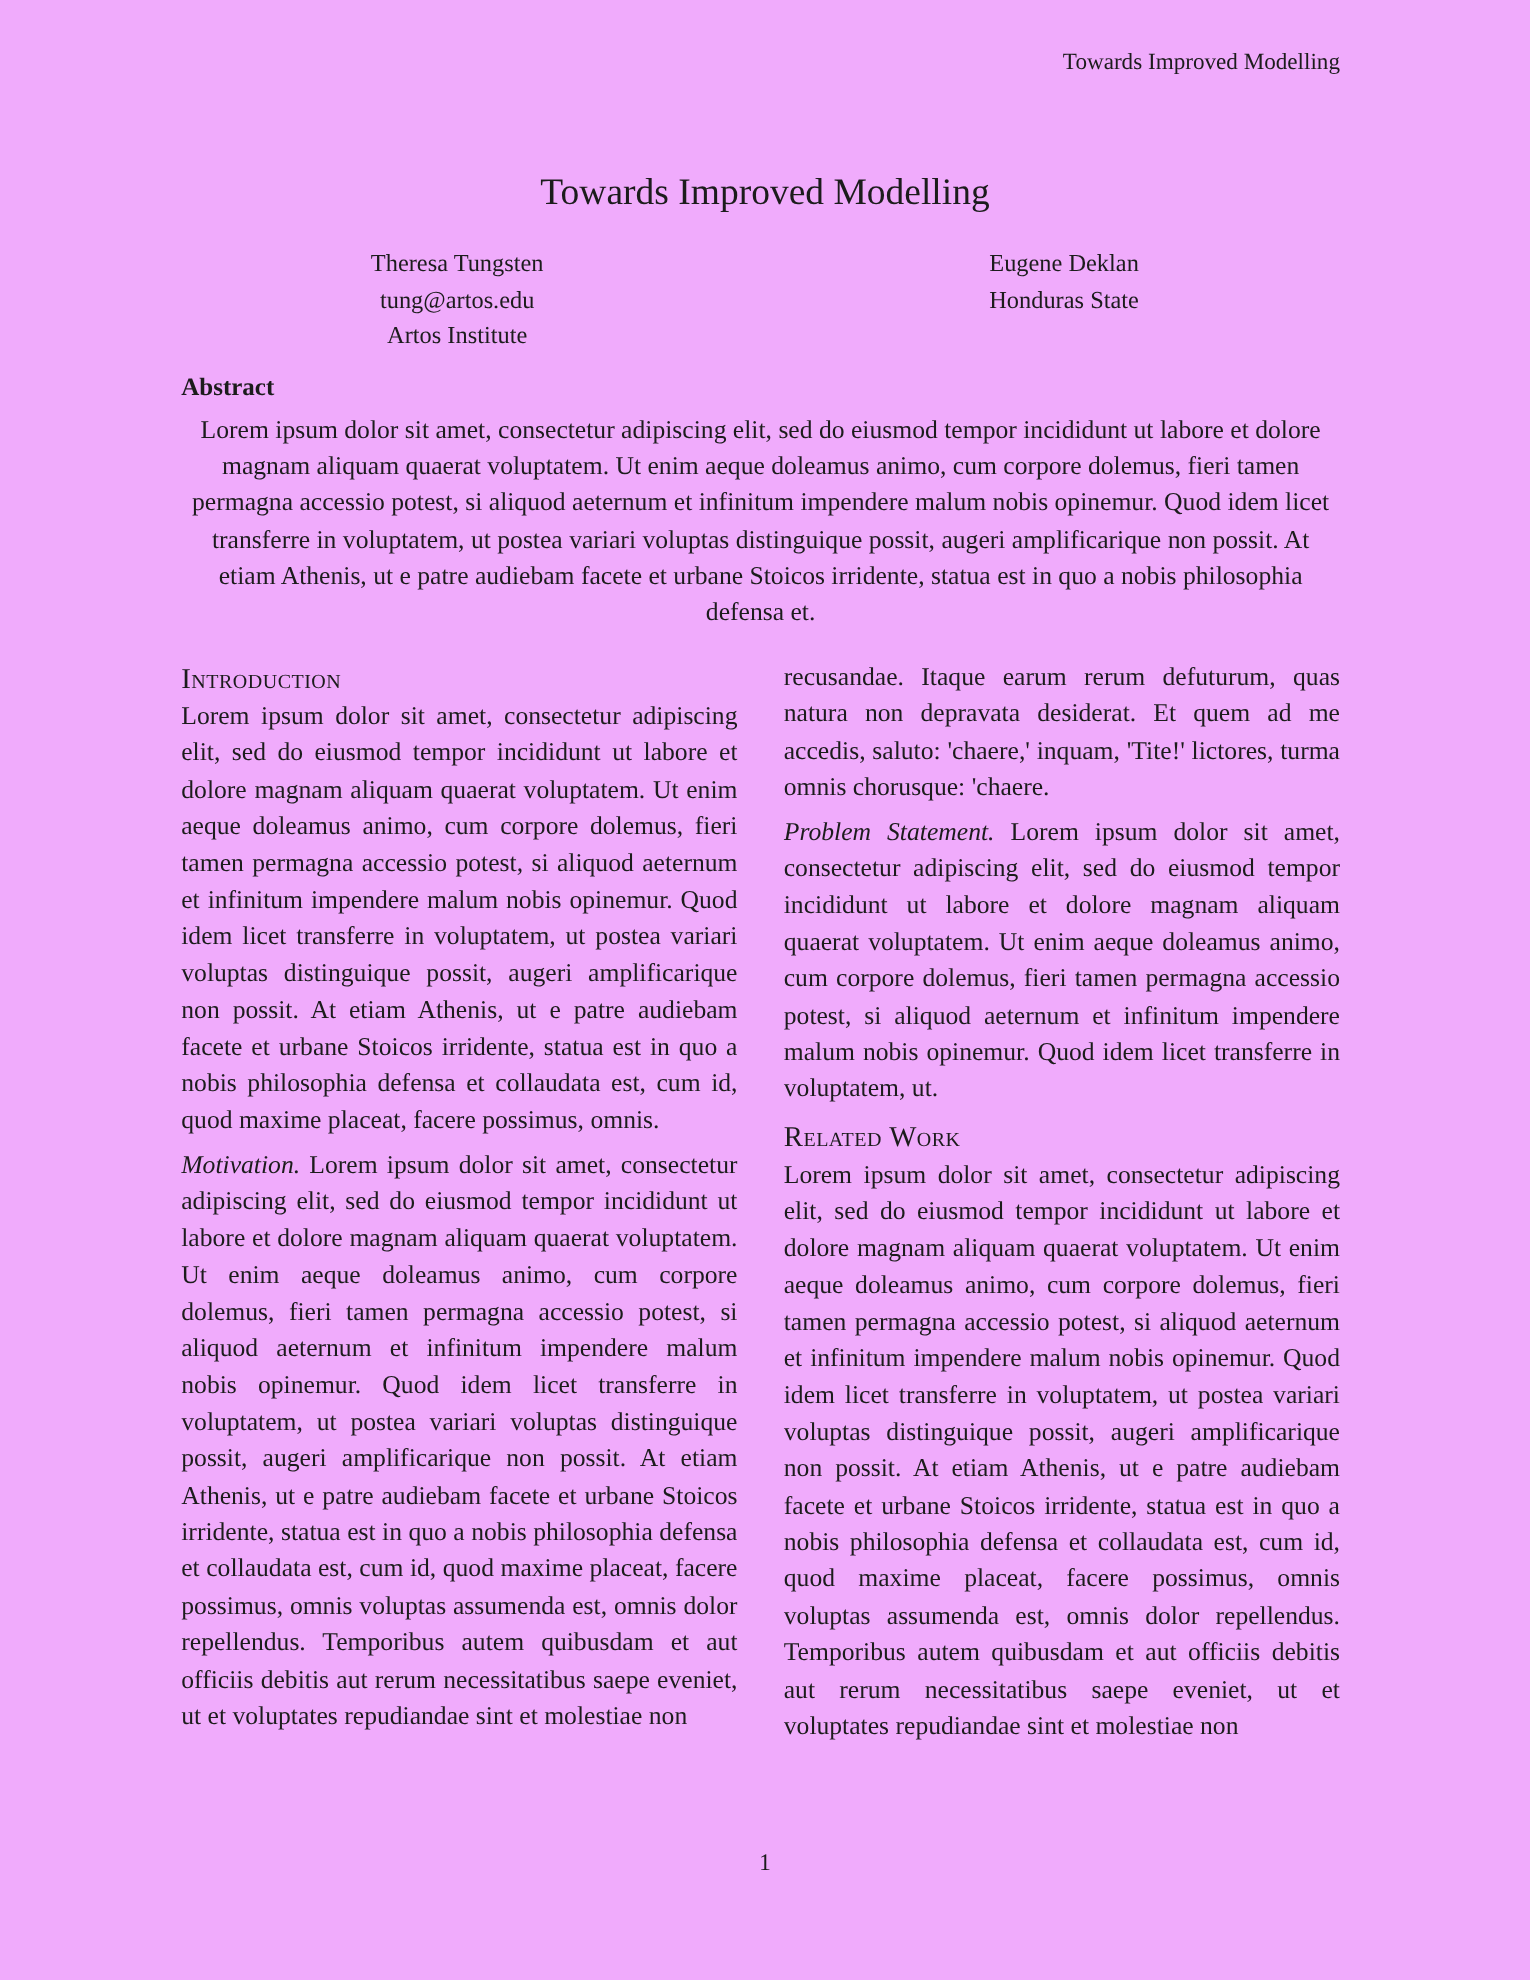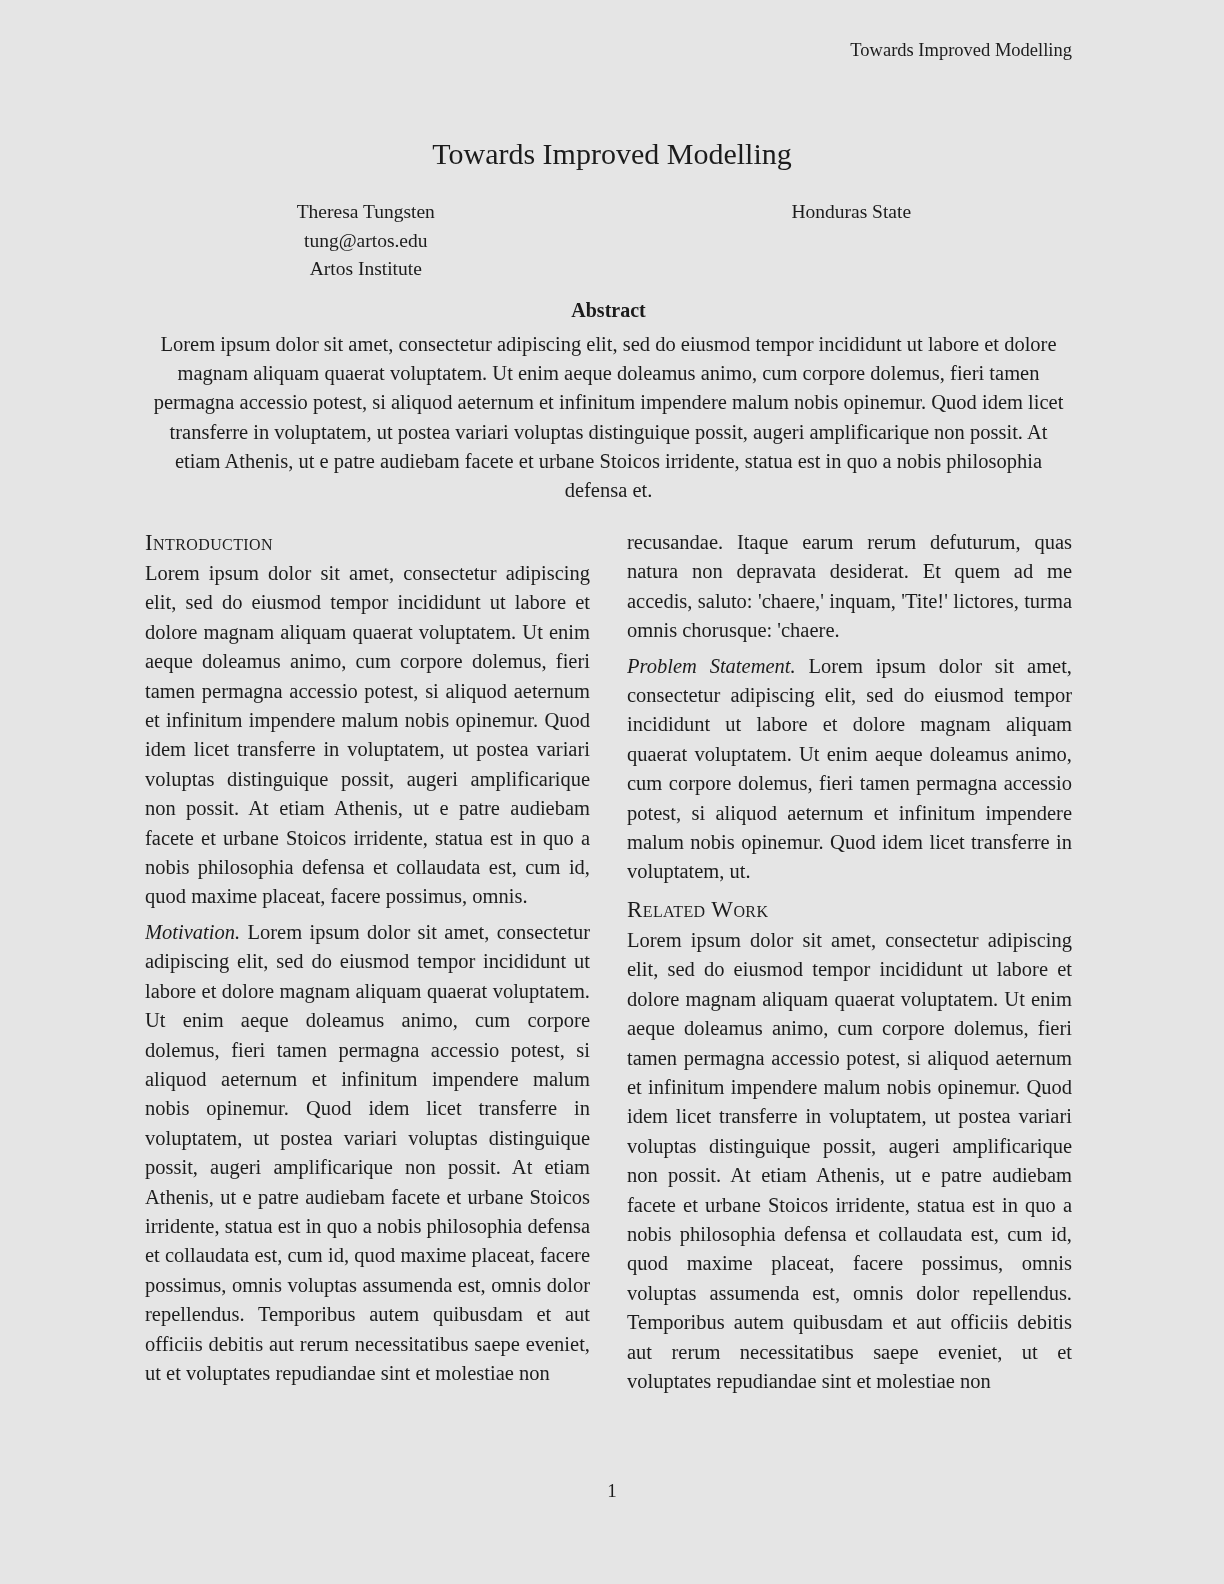--- a/index.html
+++ b/index.html
@@ -1,21 +1,21 @@
 <!DOCTYPE html>
 <html><head>
 <meta charset="utf-8">
 <style>
   * { margin: 0; padding: 0; box-sizing: border-box; }
   html, body { background: #ffffff; }
   .page {
     position: relative;
     width: 1224px;
     height: 1584px;
-    background: #e5e5e5;
+    background: #f0abfc;
     color: #1c1c1c;
     font-family: "Liberation Serif", "DejaVu Serif", serif;
     overflow: hidden;
   }
   .running-header {
     position: absolute;
     top: 38px;
     left: 145px;
     width: 927px;
     text-align: right;
@@ -46,21 +46,21 @@
     font-size: 19.5px;
     line-height: 28.5px;
   }
   .abstract-block {
     position: absolute;
     top: 297px;
     left: 145px;
     width: 927px;
   }
   .abstract-heading {
-    text-align: center;
+    text-align: left;
     font-weight: bold;
     font-size: 20px;
     line-height: 26px;
   }
   .abstract-text {
     margin-top: 7px;
     text-align: center;
     font-size: 20.5px;
     line-height: 29.2px;
   }
@@ -119,20 +119,21 @@
 
   <h1 class="title">Towards Improved Modelling</h1>
 
   <div class="authors">
     <div class="author">
       <div>Theresa Tungsten</div>
       <div>tung@artos.edu</div>
       <div>Artos Institute</div>
     </div>
     <div class="author">
+      <div>Eugene Deklan</div>
       <div>Honduras State</div>
     </div>
   </div>
 
   <div class="abstract-block">
     <div class="abstract-heading">Abstract</div>
     <div class="abstract-text">Lorem ipsum dolor sit amet, consectetur adipiscing elit, sed do eiusmod tempor incididunt ut labore et dolore magnam aliquam quaerat voluptatem. Ut enim aeque doleamus animo, cum corpore dolemus, fieri tamen permagna accessio potest, si aliquod aeternum et infinitum impendere malum nobis opinemur. Quod idem licet transferre in voluptatem, ut postea variari voluptas distinguique possit, augeri amplificarique non possit. At etiam Athenis, ut e patre audiebam facete et urbane Stoicos irridente, statua est in quo a nobis philosophia defensa et.</div>
   </div>
 
   <div class="columns">

